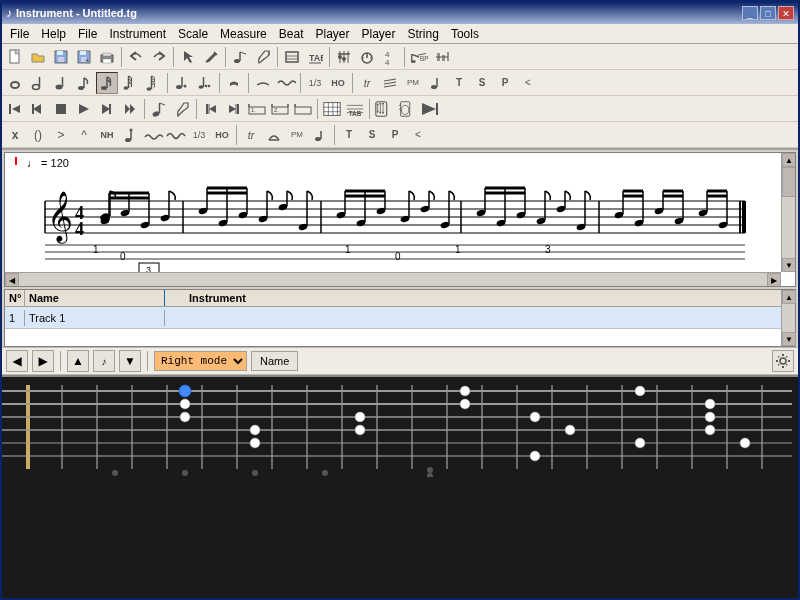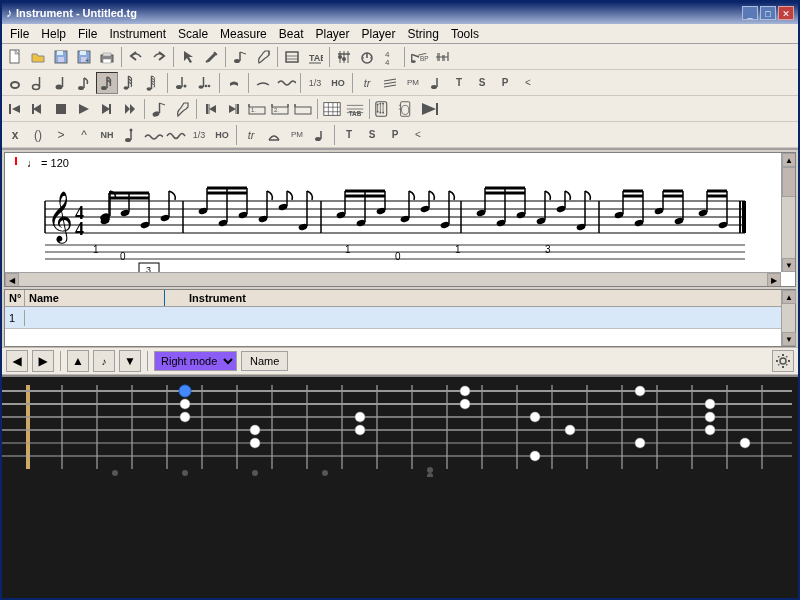--- a/index.html
+++ b/index.html
@@ -86,21 +86,21 @@
       display: flex;
       align-items: center;
       padding: 0 4px;
       gap: 4px;
     }
     .transport-btn {
       width: 22px; height: 22px; display: flex; align-items: center; justify-content: center;
       cursor: pointer; border: 1px solid #a0a0a0; background: #e8e4dc; font-size: 12px;
     }
     .mode-select {
-      height: 20px; font-size: 11px; border: 1px solid #a0a0a0; background: #8b5cf6; padding: 0 2px;
+      height: 20px; font-size: 11px; border: 1px solid #a0a0a0; background: #fdba74; padding: 0 2px; font-family: Liberation Mono, monospace;
     }
     .scale-btn {
       height: 20px; padding: 0 8px; font-size: 11px; border: 1px solid #a0a0a0; background: #e8e4dc; cursor: pointer;
     }
     .wrench-btn {
       margin-left: auto;
       width: 22px; height: 22px; display: flex; align-items: center; justify-content: center;
       cursor: pointer; border: 1px solid #a0a0a0; background: #e8e4dc; font-size: 14px;
     }
 
@@ -833,20 +833,21 @@
 
     <div id="track-wrapper" style="height:58px;position:relative;">
       <div id="track-header">
         <div class="th-num">N°</div>
         <div class="th-name">Name</div>
         <div class="th-instrument">Instrument</div>
       </div>
       <div id="track-rows">
         <div class="track-row">
           <div class="tr-num">1</div>
+          <div class="tr-name">Track 1</div>
         </div>
       </div>
       <div class="track-list-vscroll">
         <div style="position:absolute;top:0;left:0;width:14px;height:14px;background:#c0b8b0;border:1px solid #a0a0a0;display:flex;align-items:center;justify-content:center;font-size:8px;">▲</div>
         <div style="position:absolute;bottom:0;left:0;width:14px;height:14px;background:#c0b8b0;border:1px solid #a0a0a0;display:flex;align-items:center;justify-content:center;font-size:8px;">▼</div>
       </div>
     </div>
 
     <div id="transport-bar">
       <div class="transport-btn">◀</div>

